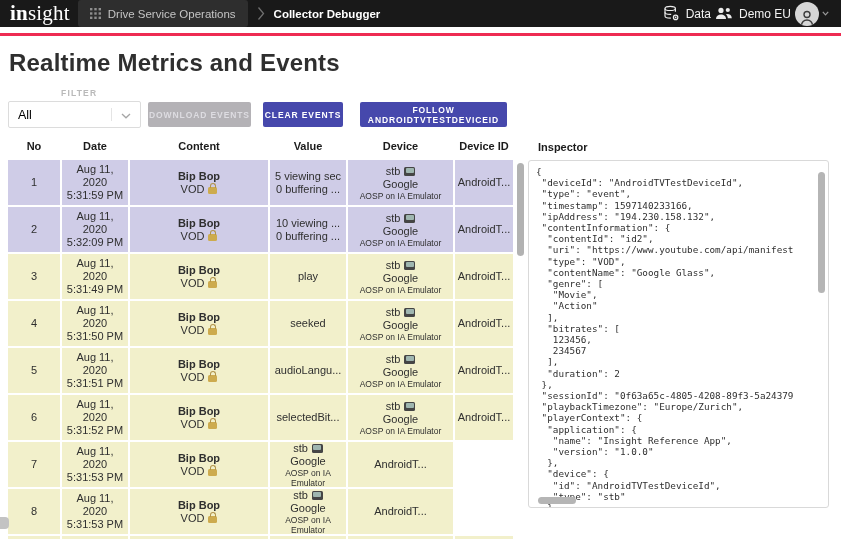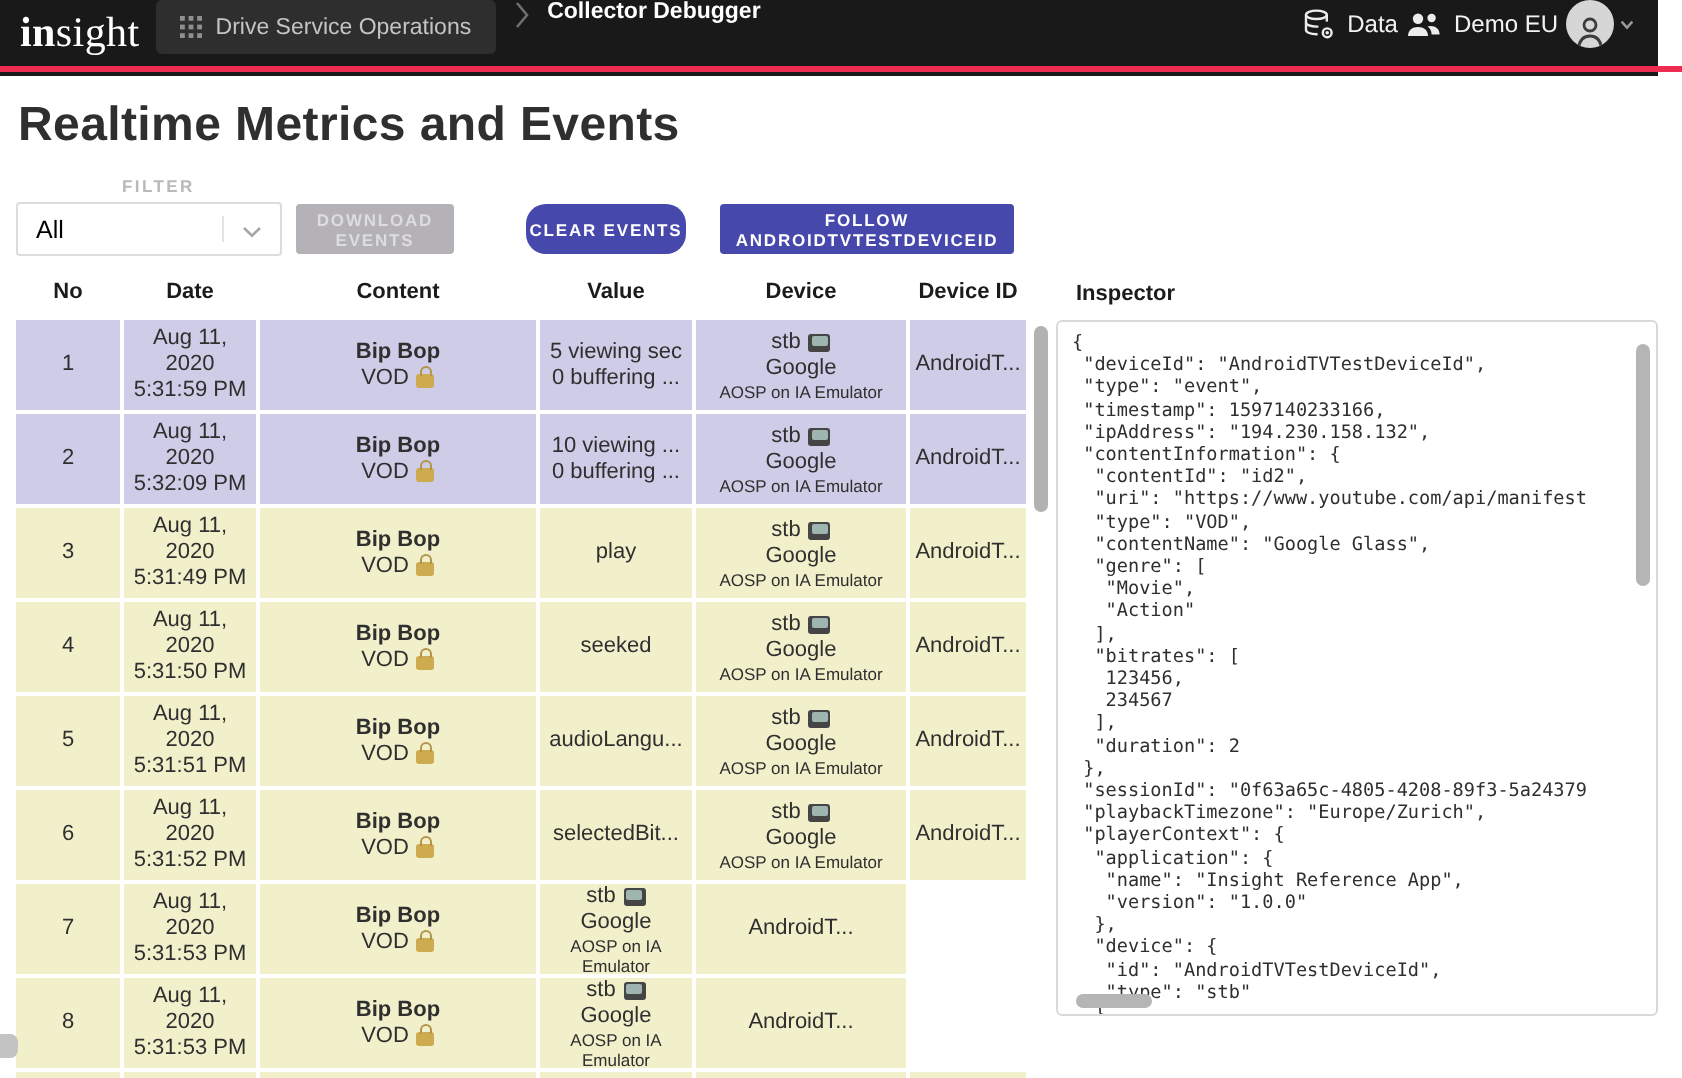--- a/index.html
+++ b/index.html
@@ -3,22 +3,22 @@
 <meta charset="utf-8">
 <style>
   * { box-sizing: border-box; }
   html,body { margin:0; padding:0; }
   body {
     width:841px; height:539px; overflow:hidden; position:relative;
     background:#fff; font-family:"Liberation Sans", sans-serif;
     --accent:#ee2b52; --primary:#4648ac; --row-metric:#cfcce7; --row-event:#f2f0cb;
   }
   
-  .topbar { position:absolute; top:0; left:0; right:12px; height:38px; background:#191919;
-            display:flex; align-items:flex-start; }
+  .topbar { position:absolute; top:0; left:0; right:0; height:27px; background:#191919;
+            display:flex; align-items:center; }
   .logo { font-family:"Liberation Serif", serif; color:#fff; font-size:21px; margin-left:10px;
           line-height:33px; letter-spacing:.2px; }
   .logo .lb { font-weight:700; }
   .app-pill { margin-left:8px; background:#2e2e2e; border-radius:3px; height:27px;
               display:flex; align-items:center; gap:7px; padding:0 12px; cursor:pointer; }
   .app-pill span { color:#c4c4c4; font-size:11.5px; }
   .crumb-sep { margin:0 9px; display:flex; align-items:center; }
   .crumb { color:#ffffff; font-size:11.5px; font-weight:700; }
   .top-right { margin-left:auto; display:flex; align-items:center; gap:4px; margin-right:12px; }
   .hitem { display:flex; align-items:center; gap:6px; cursor:pointer; }
@@ -35,23 +35,23 @@
                   letter-spacing:1.2px; font-weight:700;margin-left:36px; }
   .select { position:absolute; top:101px; left:8px; width:133px; height:27px;
             border:1px solid #dcdcdc; border-radius:2px; background:#fff;
             display:flex; align-items:center; padding-left:9px; font-size:12.5px; color:#000000;
             cursor:pointer; }
   .select .divider { position:absolute; right:28px; top:6px; bottom:6px; width:1px; background:#e4e4e4; }
   .select svg { position:absolute; right:9px; top:11px; }
   .btn { position:absolute; top:102px; height:25px; border:none; border-radius:2px;
          font-family:"Liberation Sans", sans-serif; font-size:8.5px; font-weight:700;
          letter-spacing:.9px; cursor:pointer; padding:0; }
-  .btn.gray { left:148px; width:79px; background:#b4b2b6; color:#dddce1; }
+  .btn.gray { left:148px; width:103px; background:#b4b2b6; color:#dddce1; }
   .btn.blue { background:var(--primary); color:#fff; }
-  #clearBtn { left:263px; width:80px;border-radius:10px; }
+  #clearBtn { left:263px; width:80px; }
   #followBtn { left:360px; width:147px; }
 
   
   .thead { position:absolute; top:140px; left:8px; display:grid;
            grid-template-columns:52px 66px 138px 76px 105px 58px; gap:2px; }
   .thead div { text-align:center; font-size:11px; font-weight:700; color:#1b1b1b; }
   .tbody { position:absolute; top:160px; left:8px; display:flex; flex-direction:column; gap:2px; }
   .trow { display:grid; grid-template-columns:52px 66px 138px 76px 105px 58px; gap:2px; height:45px; }
   .cell { display:flex; flex-direction:column; align-items:center; justify-content:center;
           text-align:center; font-size:11px; color:#2f2f2f; line-height:13px; overflow:hidden; }

